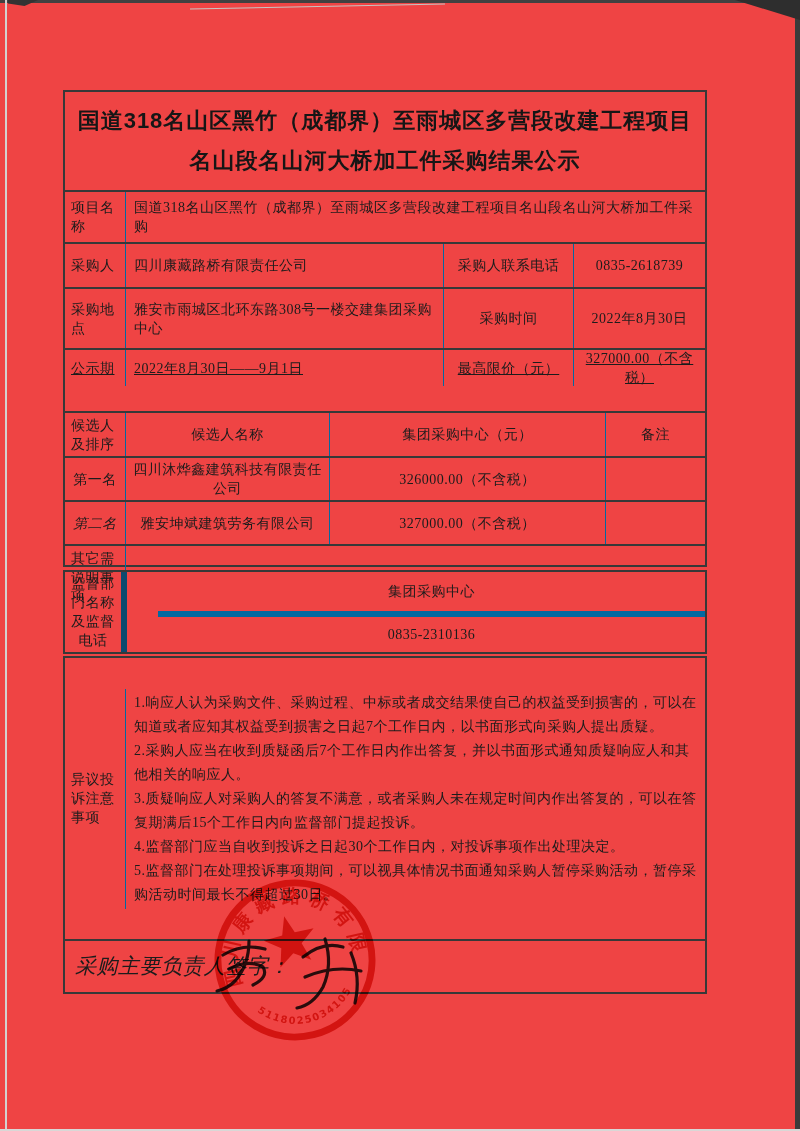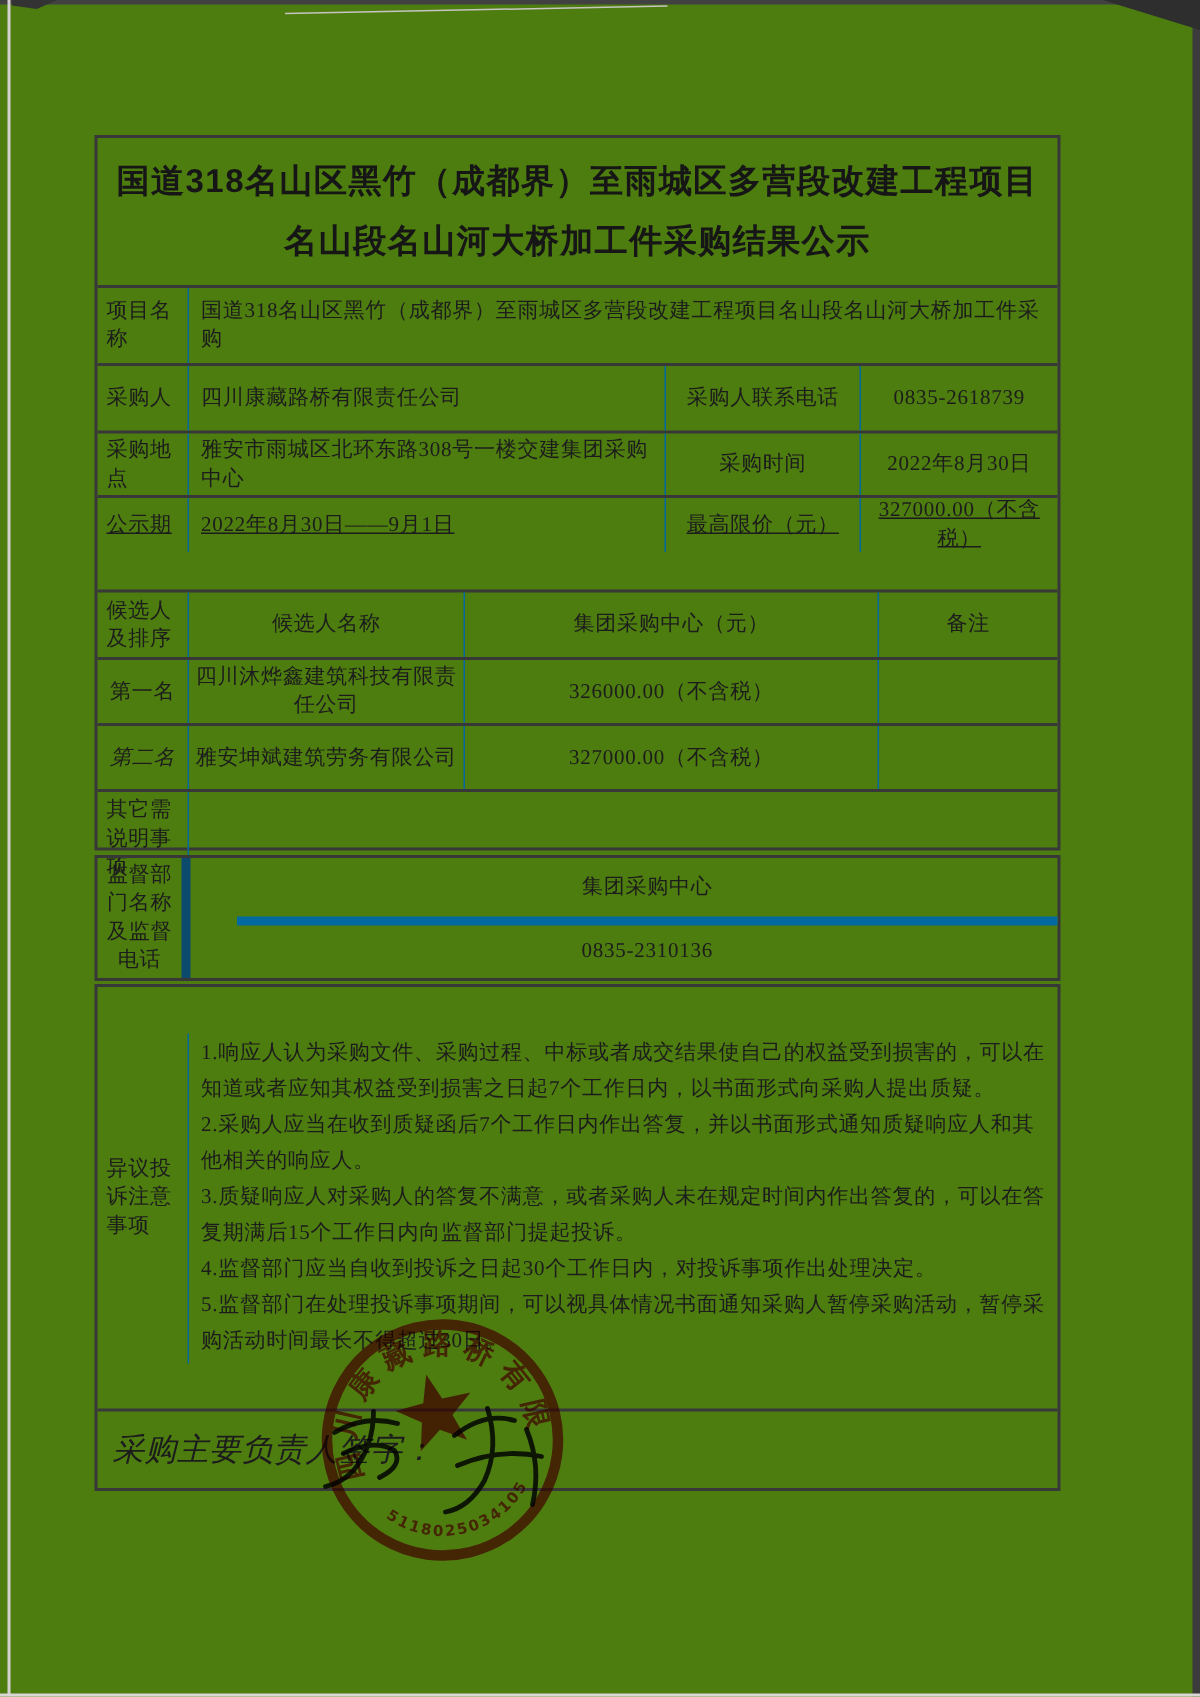--- a/index.html
+++ b/index.html
@@ -1,18 +1,18 @@
 <!DOCTYPE html>
 <html><head>
 <meta charset="utf-8">
 <style>
   * { margin:0; padding:0; box-sizing:border-box; }
   html,body { width:800px; height:1131px; }
   body { background:#eceae9; font-family:"Liberation Serif","DejaVu Serif",serif; color:#1c1c1c; }
-  .scan { position:relative; width:800px; height:1131px; background:#4d7c0f; overflow:hidden; }
+  .scan { position:relative; width:800px; height:1131px; background:#ef4444; overflow:hidden; }
 
   
   .art-top    { position:absolute; left:0; top:0; width:800px; height:3px; background:#414141; }
   .art-right  { position:absolute; right:0; top:0; width:5px; height:1131px; background:#3b3b3b; }
   .art-topright { position:absolute; right:0; top:0; width:65px; height:20px;
                   background:#2e2e2e; clip-path:polygon(100% 0,0 0,100% 100%); }
   .art-topleft { position:absolute; left:8px; top:0; width:30px; height:6px;
                  background:#333; clip-path:polygon(0 0,100% 0,55% 100%,0 60%); }
   .art-left   { position:absolute; left:5px; top:0; width:2px; height:1131px; background:#d4d1d0; }
   .art-crease { position:absolute; left:190px; top:6px; width:255px; height:1px; background:#c7c4c2;
@@ -28,32 +28,32 @@
   .row { display:flex; align-items:stretch; }
   .row + .row { border-top:2px solid #383838; }
   .cell { display:flex; align-items:center; overflow:hidden; }
   .cell + .cell { border-left:1px solid #0369a1; }
 
   .w-lab    { width:60px;  padding:2px 6px; }
   .w-rest   { flex:1; padding:2px 8px; }
   .w-content{ width:318px; padding:2px 8px; }
   .w-key    { width:130px; justify-content:center; text-align:center; }
   .w-val    { flex:1; justify-content:center; text-align:center; }
-  .w-name   { width:184px; justify-content:center; text-align:center; padding:2px 4px; }
+  .w-name   { width:204px; justify-content:center; text-align:center; padding:2px 4px; }
   .w-price  { width:276px; justify-content:center; text-align:center; }
   .w-remark { flex:1; }
 
   .fs { font-size:14px; line-height:19px; letter-spacing:0.5px; }
 
   .title-row { height:98px; flex-direction:column; justify-content:center; align-items:center;
                font-family:"Liberation Sans","DejaVu Sans",sans-serif; font-weight:700;
                font-size:22px; line-height:40px; letter-spacing:1px; text-align:center; color:#161616; }
   .r-project  { height:52px; }
   .r-buyer    { height:45px; }
-  .r-location { height:43px; }
+  .r-location { height:61px; }
   .r-publicity{ height:38px;text-decoration:underline; }
   .r-head     { height:45px;margin-top:25px; }
   .r-first    { height:44px; }
   .r-second   { height:44px; }
   .r-other    { height:64px; }
 
   
   .sup-lab { width:62px; border-right:6px solid #0c4a6e; display:flex; align-items:center;
              justify-content:center; text-align:center; padding:2px 6px; }
   .sup-right { flex:1; display:flex; flex-direction:column; }

